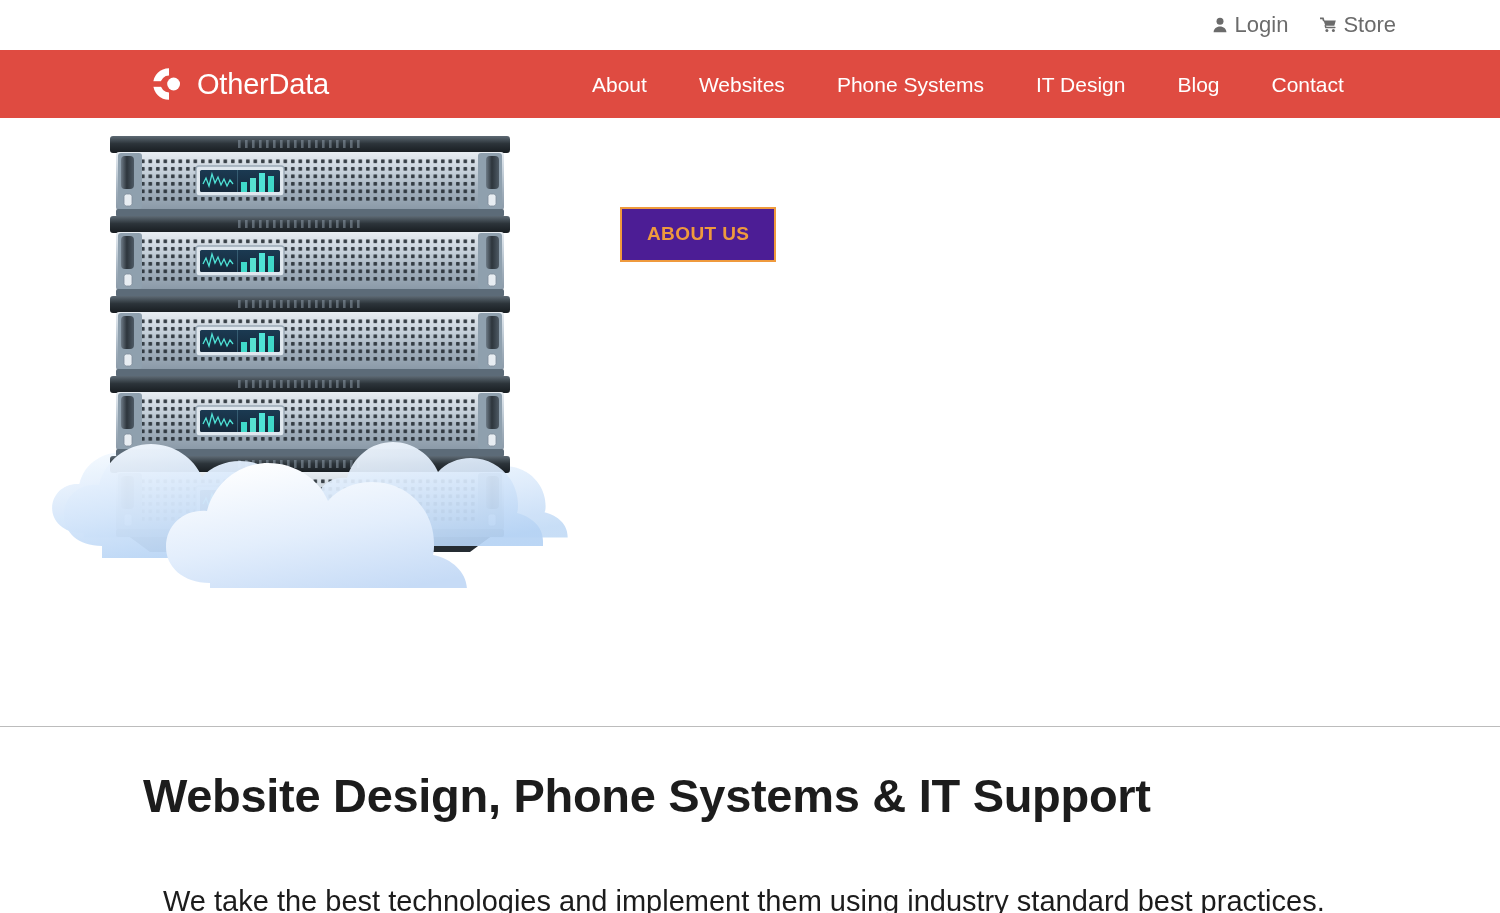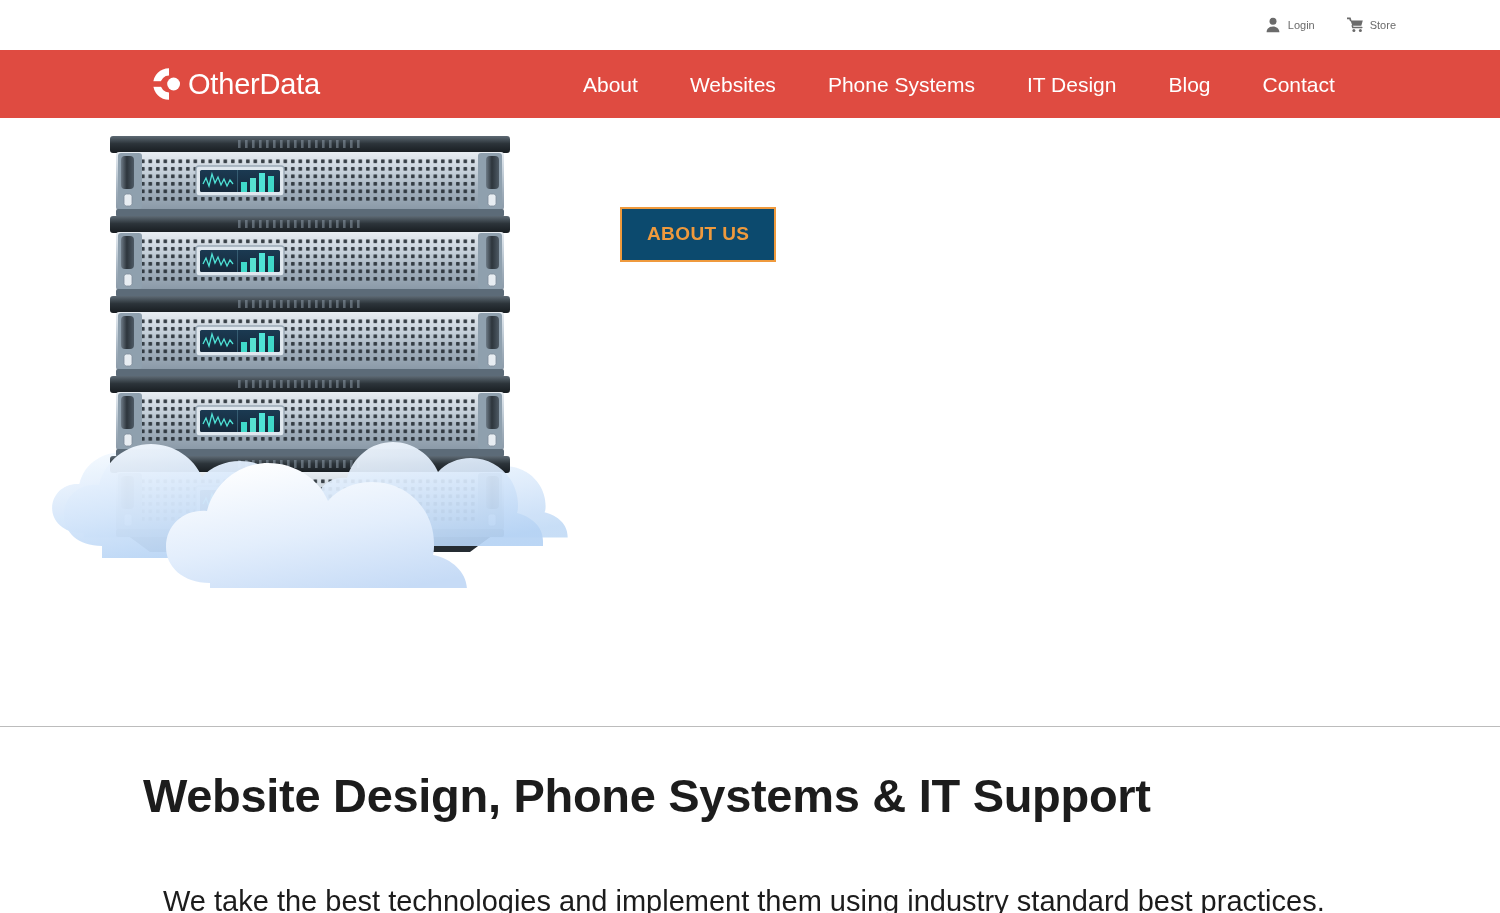--- a/index.html
+++ b/index.html
@@ -24,21 +24,21 @@
     display: flex;
     align-items: center;
     justify-content: flex-end;
     padding-right: 104px;
   }
   .topbar-link {
     display: inline-flex;
     align-items: center;
     gap: 7px;
     color: #6b6b6b;
-    font-size: 11px;
+    font-size: 22px;
     text-decoration: none;
     margin-left: 32px;
     line-height: 1;
     cursor: pointer;
   }
   .topbar-icon {
     display: inline-block;
     width: 16px;
     height: 16px;
     line-height: 0;
@@ -49,20 +49,21 @@
   .navbar {
     height: 68px;
     background: #df4b41;
     display: flex;
     align-items: center;
     position: relative;
   }
   .brand {
     display: flex;
     align-items: center;
+    gap: 9px;
     margin-left: 150px;
     text-decoration: none;
     cursor: pointer;
   }
   .brand-mark {
     width: 38px;
     height: 38px;
     line-height: 0;
   }
   .brand-mark svg { display: block; }
@@ -120,21 +121,21 @@
     line-height: 1.22;
     margin: 0;
     letter-spacing: -0.5px;
   }
   .hero-cta {
     display: inline-block;
     margin-top: 31px;
     padding: 14px 25px 15px 25px;
     border: 2px solid #ef9a3d;
     color: #ef9a3d;
-    background: #0c4a6e;
+    background: #4c1d95;
     font-size: 19px;
     font-weight: bold;
     letter-spacing: 0.4px;
     text-decoration: none;
     cursor: pointer;
   }
 
   
   .divider {
     height: 1px;

